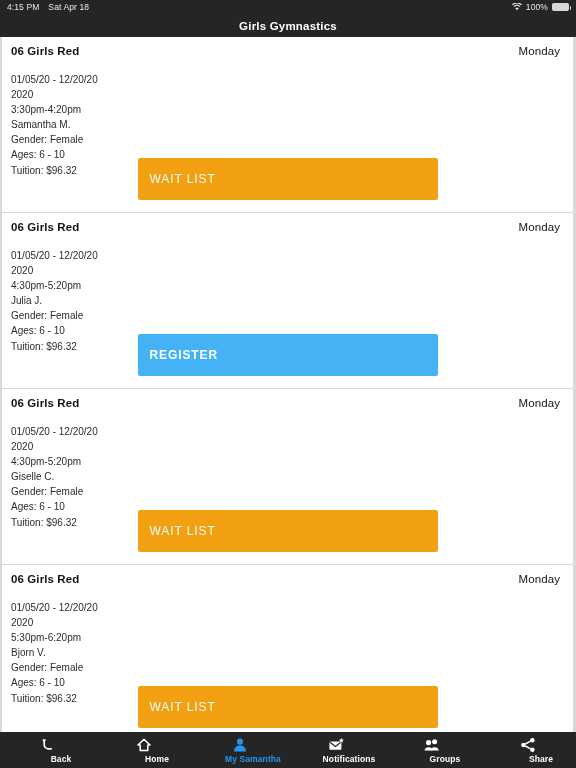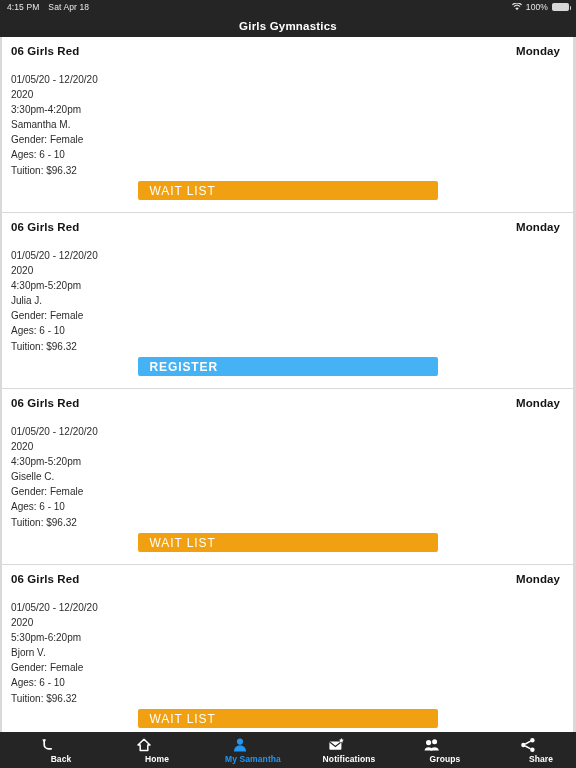--- a/index.html
+++ b/index.html
@@ -87,21 +87,21 @@
     align-items: flex-start;
   }
   .card-title {
     font-size: 11.5px;
     font-weight: bold;
     color: #141414;
     letter-spacing: 0.1px;
   }
   .card-day {
     font-size: 11.5px;
-    font-weight: bold;
+    font-weight: normal;
     color: #141414;
     letter-spacing: 0.1px;
     padding-right: 4px;
   }
   .card-lines {
     margin-top: 15px;
     font-size: 10px;
     color: #2b2b2b;
     line-height: 15.1px;
   }
@@ -109,21 +109,21 @@
 
   .action-row {
     position: absolute;
     left: 0; right: 0;
     bottom: 12px;
     display: flex;
     justify-content: center;
   }
   .action-btn {
     width: 300px;
-    height: 19px;
+    height: 42px;
     border: none;
     border-radius: 2px;
     display: flex;
     align-items: center;
     padding-left: 12px;
     color: #ffffff;
     font-size: 12px;
     letter-spacing: 0.9px;
     font-family: "Liberation Sans", sans-serif;
     cursor: pointer;

